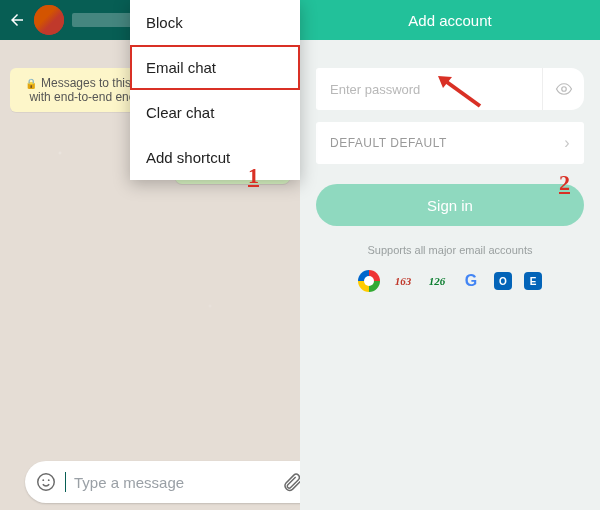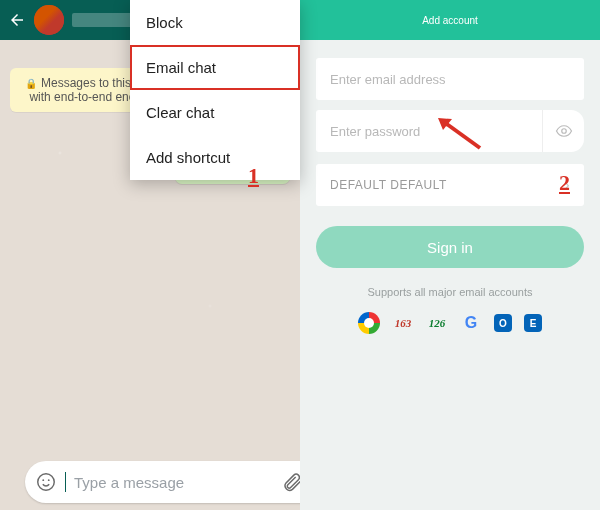--- a/index.html
+++ b/index.html
@@ -27,21 +27,21 @@
 .cursor { display: inline-block; width: 1px; height: 20px; background: #075e54; animation: blink 1s steps(1) infinite; }
 @keyframes blink { 50% { opacity: 0; } }
 .ic { width: 22px; height: 22px; display: inline-flex; align-items: center; justify-content: center; color: #6b6b6b; }
 .mic { width: 42px; height: 42px; border-radius: 50%; background: #00a884; display: flex; align-items: center; justify-content: center; color:#fff; box-shadow: 0 2px 4px rgba(0,0,0,.2); }
 
 .menu { position: absolute; top: 0; right: 0; width: 170px; background: #fff; box-shadow: 0 4px 16px rgba(0,0,0,.25); z-index: 5; }
 .menu-item { padding: 14px 16px; font-size: 15px; color: #222; }
 .menu-item.hl { outline: 2px solid #d93025; outline-offset: -2px; }
 
 .panel-right { width: 300px; height: 510px; background: #eef2f1; display: flex; flex-direction: column; }
-.r-header { height: 40px; background: #22c19a; color: #fff; display: flex; align-items: center; justify-content: center; font-size: 10px; font-weight: 400; }
+.r-header { height: 40px; background: #22c19a; color: #fff; display: flex; align-items: center; justify-content: center; font-size: 15px; font-weight: 400; }
 .r-body { padding: 18px 16px; display: flex; flex-direction: column; gap: 0; }
 .field { background: #fff; border: 0; height: 42px; width: 100%; padding: 0 14px; border-radius: 3px; font-size: 13px; color: #333; outline: none; }
 .field::placeholder { color: #b8b8b8; }
 .field-row { display: flex; background: #fff; border-radius: 13px; margin-top: 10px; align-items: center; position: relative; }
 .field-row .field { flex: 1; border-radius: 3px 0 0 3px; }
 .eye { width: 42px; height: 42px; display: flex; align-items: center; justify-content: center; color: #bbb; border-left: 1px solid #eee; }
 .row-settings { margin-top: 12px; background: #fff; border-radius: 3px; height: 42px; display: flex; align-items: center; padding: 0 14px; font-size: 12px; letter-spacing: .5px; color: #9a9a9a; justify-content: space-between; }
 .chev { color: #c8c8c8; font-size: 16px; }
 .signin { margin-top: 20px; height: 42px; border-radius: 22px; background: #8fd9bf; color: #fff; display: flex; align-items: center; justify-content: center; font-size: 15px; }
 .supports { margin-top: 18px; text-align: center; font-size: 11px; color: #9aa0a0; }
@@ -134,21 +134,20 @@
   </div>
 
   <span class="anno" style="left:248px; top:163px">1</span>
 </div>
 
 <div class="panel panel-right">
   <div class="r-header">
     <span>Add account</span>
   </div>
   <div class="r-body">
-    <input class="field" placeholder="Enter email address" style="">
     <div class="field-row">
       <input class="field" type="password" placeholder="Enter password" style="">
       <span class="eye">
         <svg width="18" height="18" viewBox="0 0 24 24" fill="none" stroke="#bbb" stroke-width="1.6">
             <path d="M2 12s3.5-7 10-7 10 7 10 7-3.5 7-10 7S2 12 2 12z"></path>
             <circle cx="12" cy="12" r="3"></circle>
           </svg>
       </span>
 
       <svg class="arrow" style="left:120px; top:6px" width="46" height="34" viewBox="0 0 46 34">

